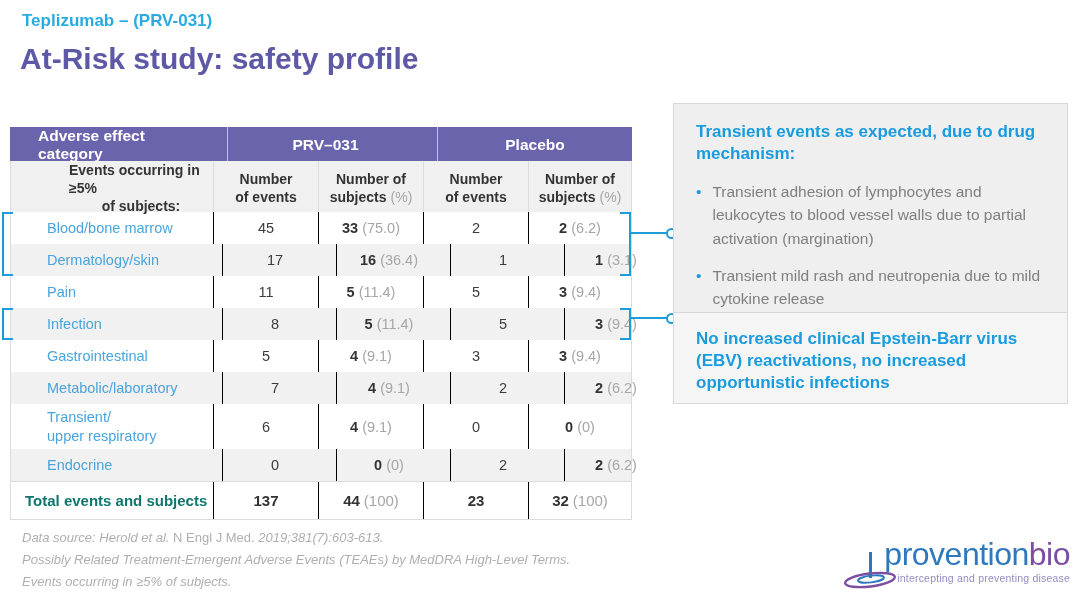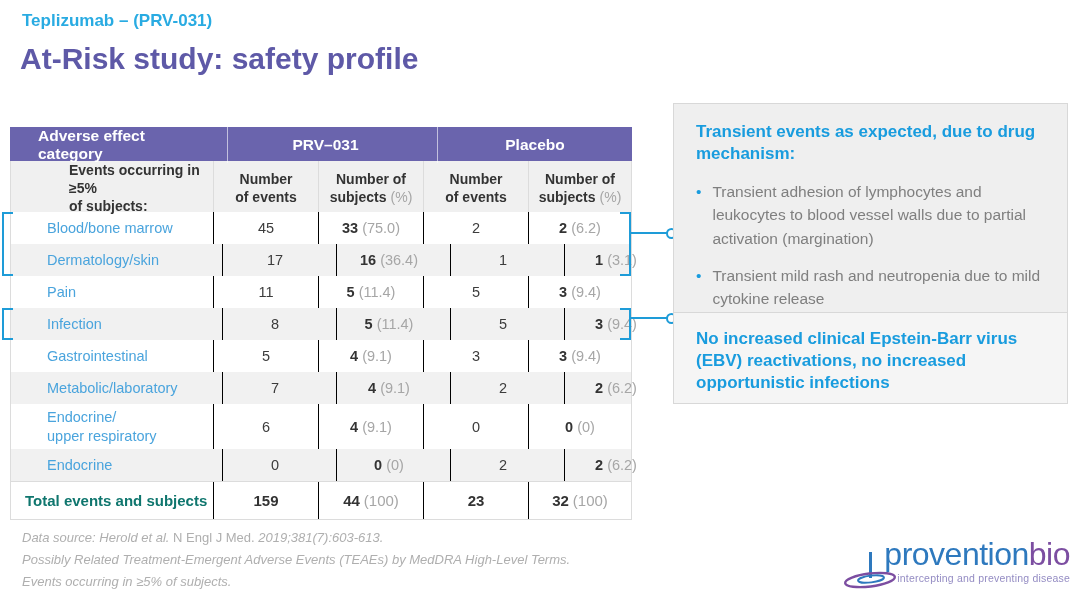--- a/index.html
+++ b/index.html
@@ -18,21 +18,21 @@
            background:#6A64AD; color:#fff; font-size:15.5px; font-weight:600; }
   .thead .hc { display:flex; align-items:center; justify-content:center;margin-left:14px; }
   .thead .hc.hcat { justify-content:flex-start; padding-left:14px; }
   .thead .hc.grp { border-left:1px solid rgba(255,255,255,.6); }
 
   .tbody { border:1px solid #DCDCDC; border-top:none; box-sizing:border-box; width:622px; }
   .subhead { display:grid; grid-template-columns:202px 105px 105px 105px 103px;
              background:#F0F0F0; height:51px; font-size:14px; font-weight:700; color:#333; }
   .subhead .cell { display:flex; flex-direction:column; justify-content:center; align-items:center;
                    text-align:center; line-height:1.3; border-left:1px solid #DCDCDC; }
-  .subhead .cell.first { align-items:flex-start; text-align:left; padding-left:14px; border-left:none;margin-left:44px; }
+  .subhead .cell.first { align-items:center; text-align:left; padding-left:14px; border-left:none;margin-left:44px; }
 
   .trow { display:grid; grid-template-columns:202px 105px 105px 105px 103px; height:32px; font-size:14.5px; }
   .trow.h45 { height:45px; }
   .trow.shade { background:#F1F1F1;gap:9px; }
   .trow .cell { display:flex; align-items:center; justify-content:center; }
   .trow .cell.vline { border-left:1px solid #000000; }
   .trow .cell.cat { justify-content:flex-start; padding-left:36px; }
   .catlink { color:#4AA4DD; line-height:1.25; }
   .ev  { color:#3C3C3C; }
   .sub { color:#333333; font-weight:700; }
@@ -235,21 +235,21 @@
         </div>
       <div class="cell vline">
           <span class="sub">2</span>
           <span class="pct">(6.2)</span>
         </div>
     </div>
 
     <div class="trow h45">
       <div class="cell cat">
         <span class="catlink">
-          <span style="display:block">Endocrine/</span>
+          <span style="display:block">Transient/</span>
           <span style="display:block">upper respiratory</span>
         </span>
       </div>
       <div class="cell vline">
           <span class="ev">6</span>
         </div>
       <div class="cell vline">
           <span class="sub">4</span>
           <span class="pct">(9.1)</span>
         </div>
@@ -280,21 +280,21 @@
           <span class="sub">2</span>
           <span class="pct">(6.2)</span>
         </div>
     </div>
 
     <div class="trow total">
       <div class="cell cat">
           <span class="total-label">Total events and subjects</span>
         </div>
       <div class="cell vline">
-          <span class="ev">159</span>
+          <span class="ev">137</span>
         </div>
       <div class="cell vline">
           <span class="sub">44</span>
           <span class="pct">(100)</span>
         </div>
       <div class="cell vline">
           <span class="ev">23</span>
         </div>
       <div class="cell vline">
           <span class="sub">32</span>

